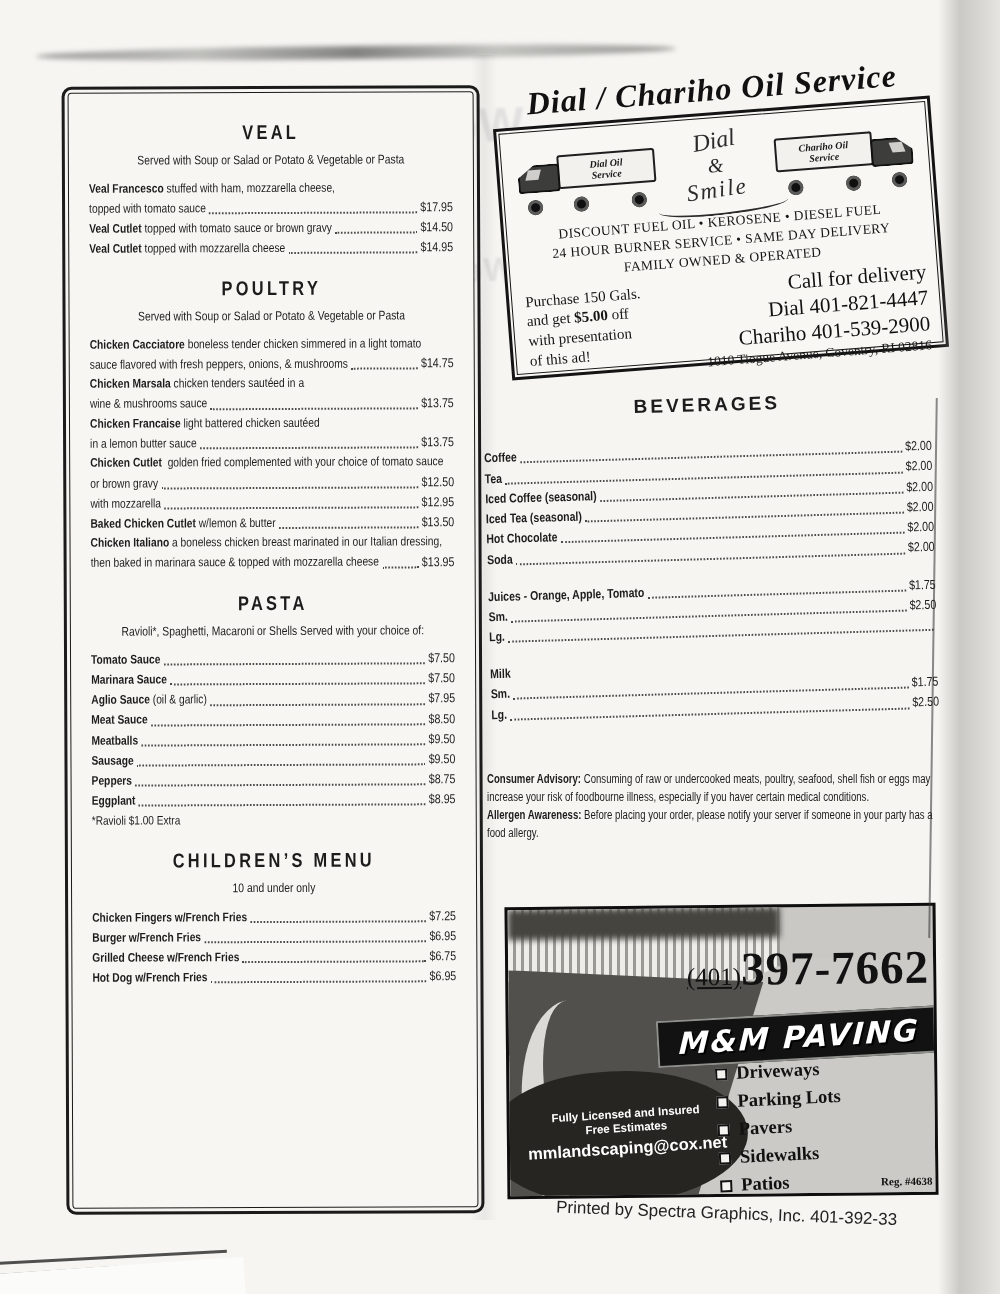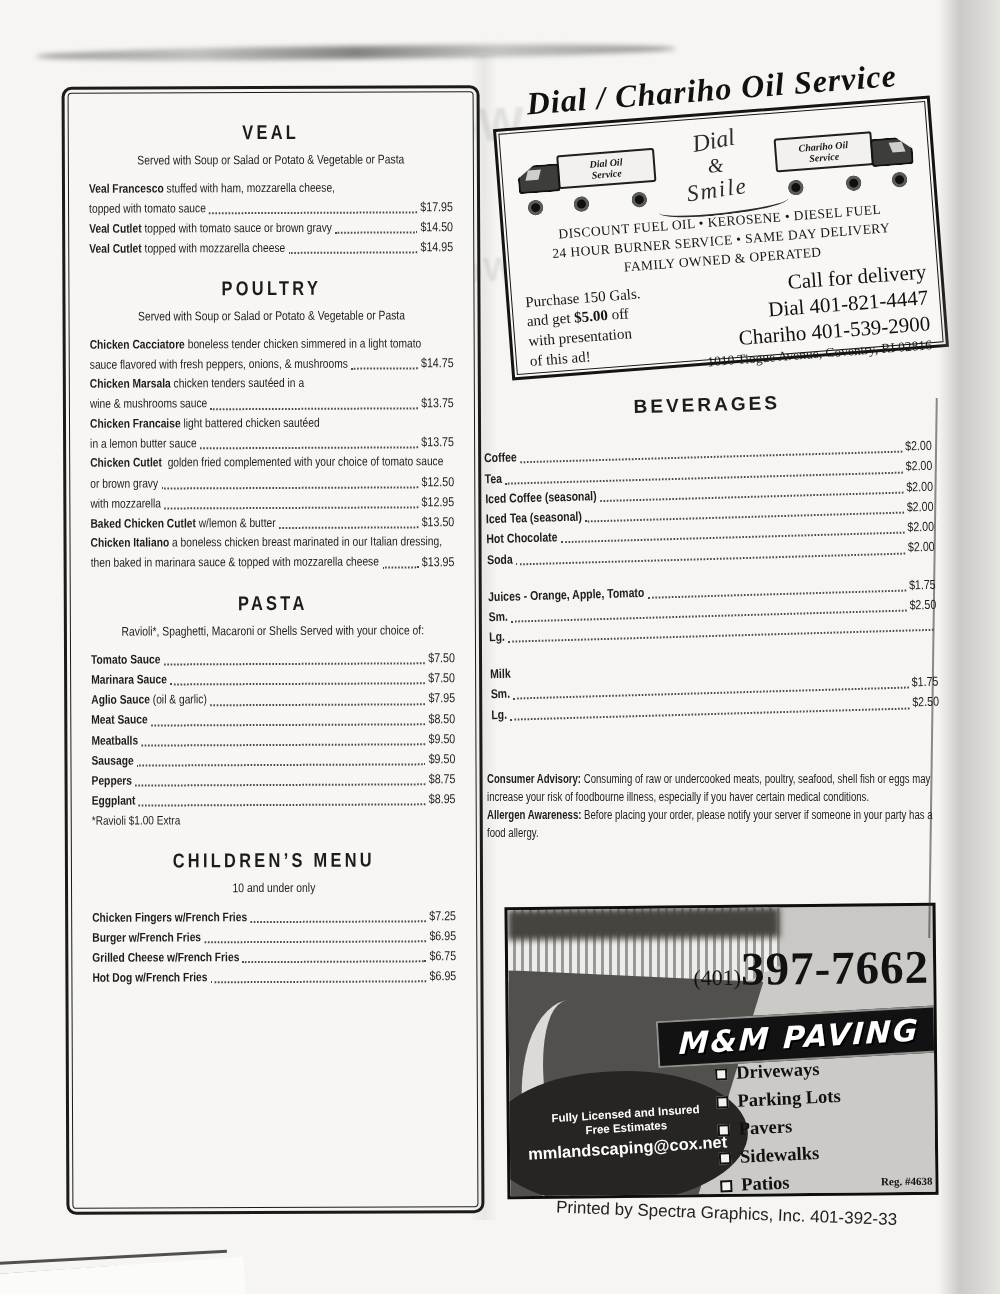--- a/index.html
+++ b/index.html
@@ -96,21 +96,21 @@
   .pv-fence { position:absolute; left:0; top:0; width:64%; height:72px;
               background:repeating-linear-gradient(90deg,#eeede9 0 5px,#999996 5px 8px); }
   .pv-trees { position:absolute; left:0; top:0; width:64%; height:30px; background:#45443f; filter:blur(3px); }
   .pv-road { position:absolute; right:-20px; top:52px; width:64%; height:260px; background:#cbcac7;
              border-radius:55% 0 0 28%/70% 0 0 40%; }
   .pv-asphalt { position:absolute; left:0; top:60px; width:60%; height:240px; background:#51504d;
                 clip-path:polygon(0 0, 100% 6%, 72% 100%, 0 100%); }
   .pv-curve { position:absolute; left:18px; top:86px; width:150px; height:290px; border-radius:50%;
               border-left:26px solid #dbdad6; transform:rotate(-14deg); }
   .pv-phone { position:absolute; top:34px; right:4px; text-align:right; font-family:"Liberation Serif", serif; color:#121212; white-space:nowrap; }
-  .pv-area { font-size:22px; }
+  .pv-area { font-size:25px;text-decoration:underline; }
   .pv-number { font-size:47px; font-weight:bold; letter-spacing:1px; }
   .pv-band { position:absolute; left:148px; right:-8px; top:106px; height:47px; background:#121212;
              border:2px solid #8f8f8c; transform:rotate(-2.6deg); display:flex; align-items:center; justify-content:center; }
   .pv-band-text { font-family:"DejaVu Sans", sans-serif; font-weight:900; font-style:italic; font-size:30px;
                   color:#fff; letter-spacing:2px; transform:skewX(-6deg); text-shadow:2px 2px 0 #000; }
   .pv-blob { position:absolute; left:-20px; top:162px; width:258px; height:132px; background:#262521;
              border-radius:46% 54% 50% 50%; transform:rotate(-3deg); color:#fff; display:flex; flex-direction:column;
              align-items:center; justify-content:center; text-align:center; padding:8px 14px 16px 30px; }
   .pv-lic { font-size:11.5px; font-weight:bold; }
   .pv-est { font-size:11.5px; font-weight:bold; margin-top:2px; }

